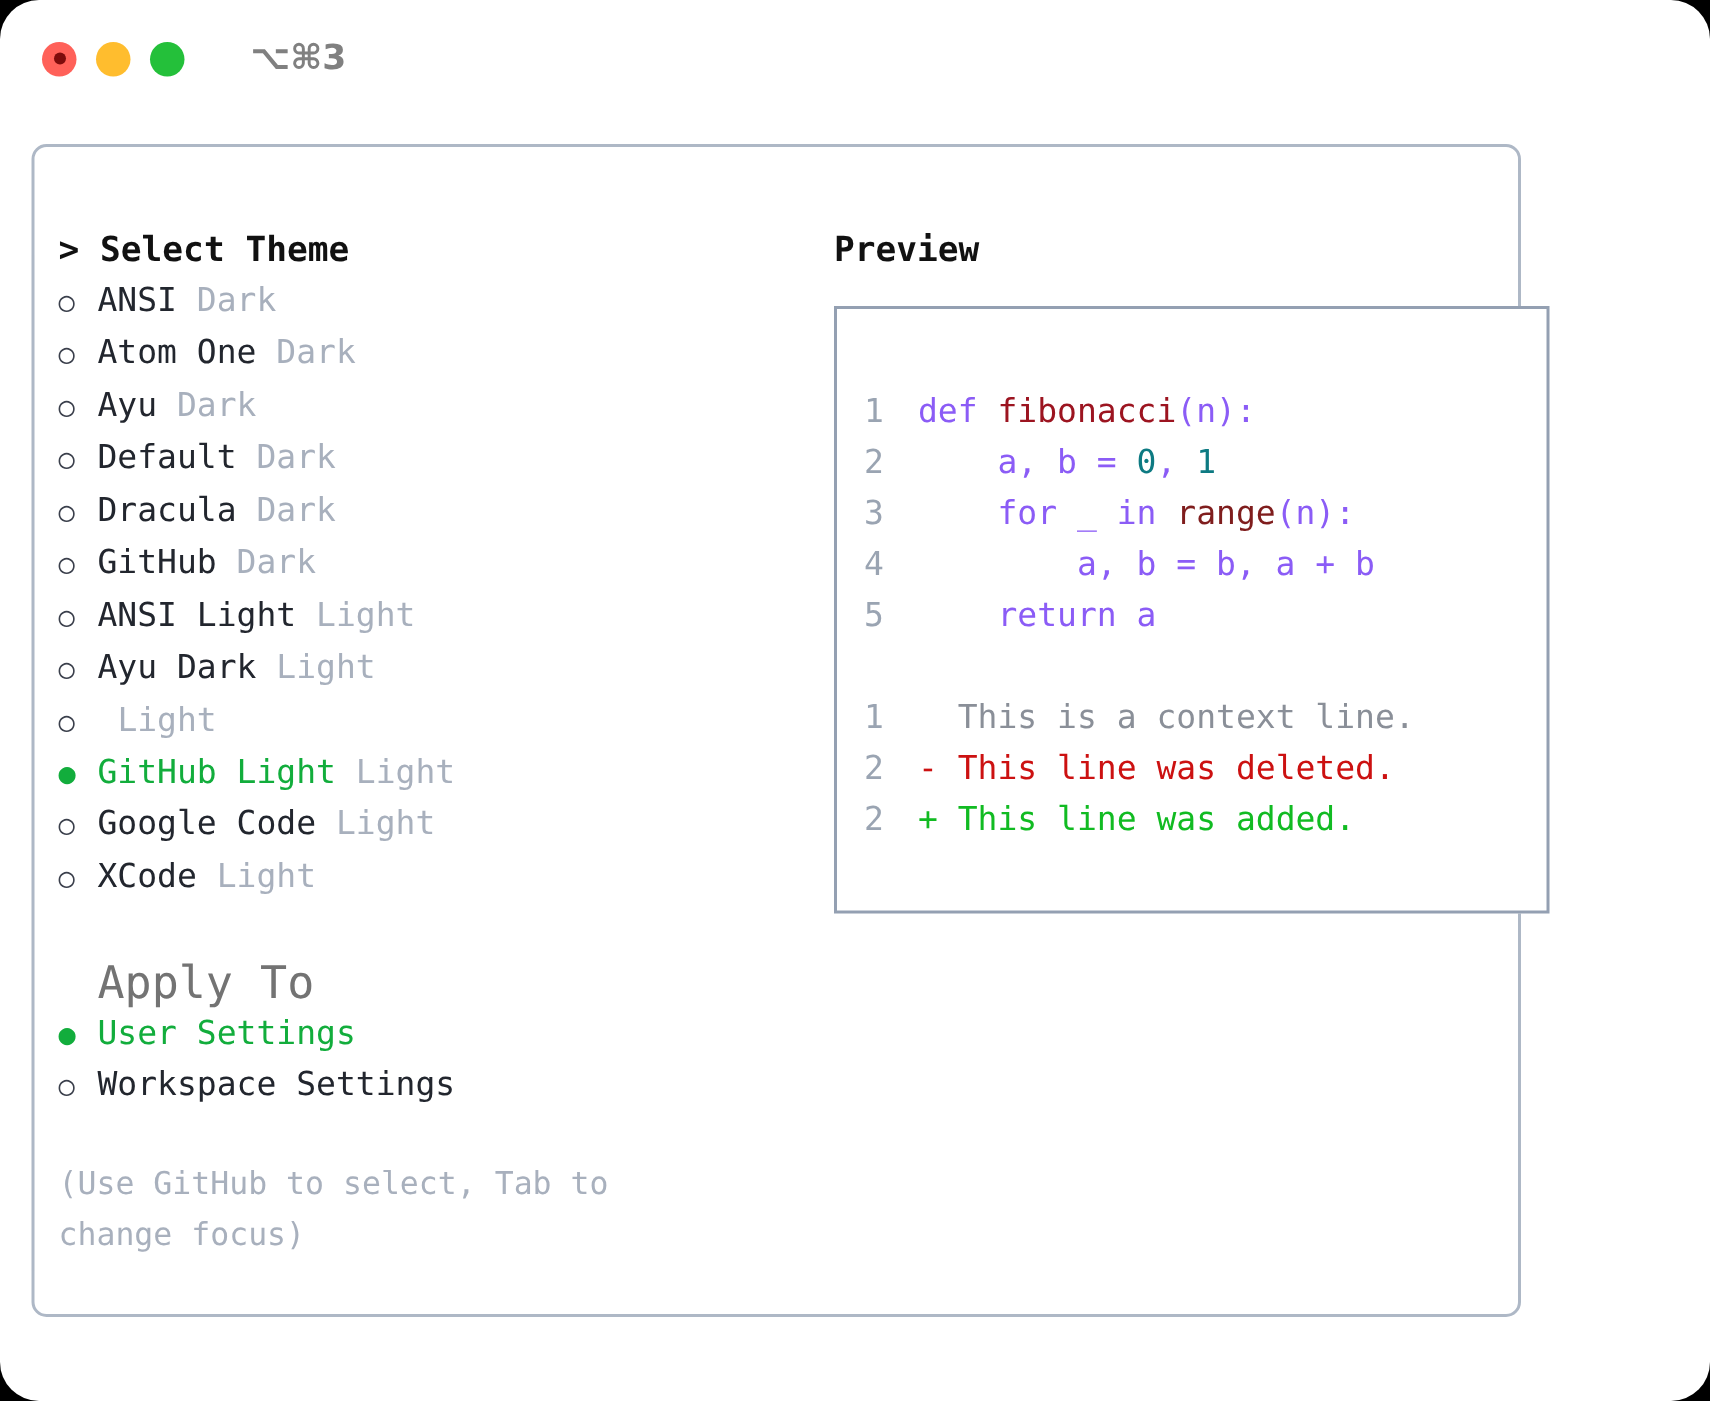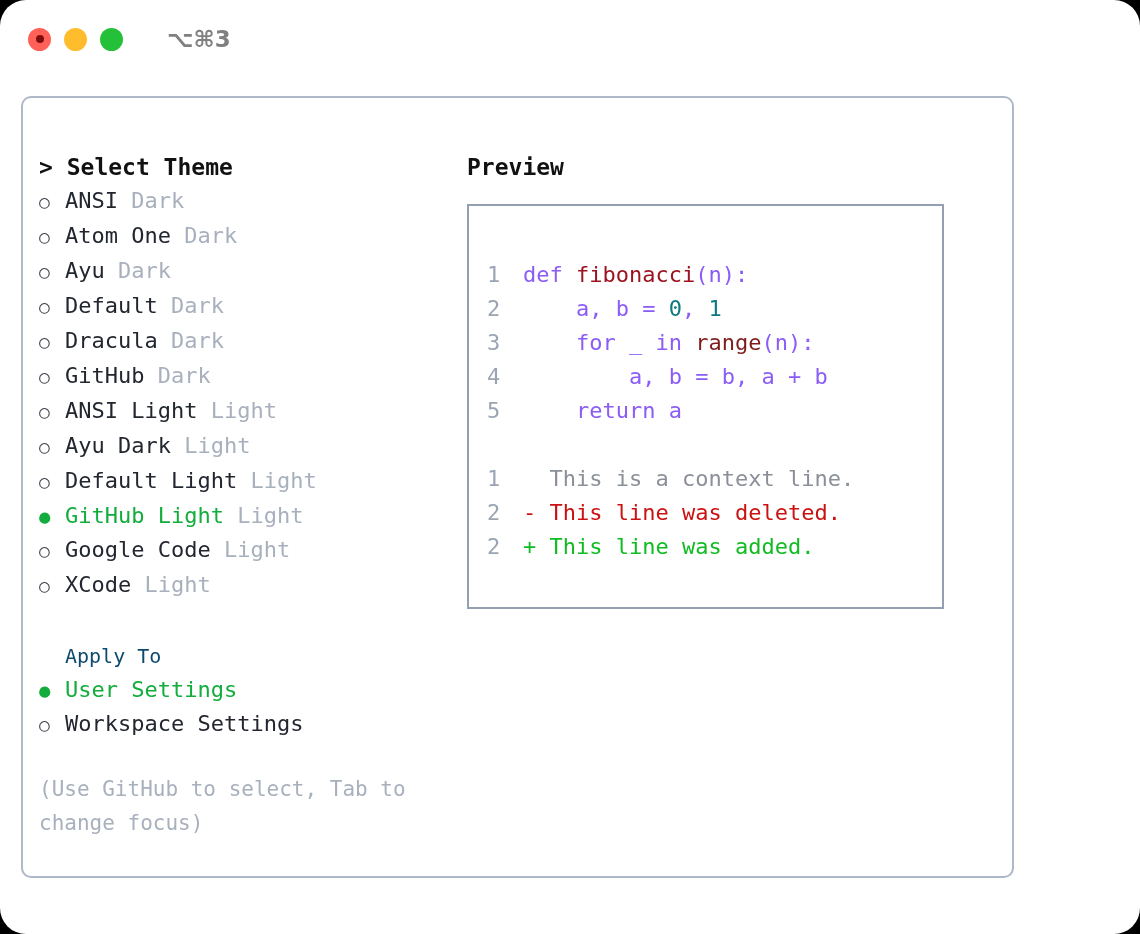--- a/index.html
+++ b/index.html
@@ -88,21 +88,21 @@
   .panel-inner {
     position: absolute;
     left: 0; top: 0;
     width: 100%;
     height: 100%;
     display: flex;
   }
 
   
   .left-col {
-    width: 444px;
+    width: 533px;
     padding: 52px 0 0 16px;
     box-sizing: border-box;
   }
 
   .section-title {
     font-size: 23px;
     font-weight: 700;
     color: #111111;
     white-space: pre;
     line-height: 34px;
@@ -137,22 +137,22 @@
     color: #12ad3c;
   }
   .opt-tag {
     color: #a8b0bd;
   }
 
   .apply-block {
     margin-top: 36px;
   }
   .apply-title {
-    font-size: 20px;
-    color: #0c4a6e;
+    font-size: 30px;
+    color: #737373;
     line-height: 34px;
     white-space: pre;
     padding-left: 26px;
   }
 
   .hint {
     margin-top: 30px;
     font-size: 21px;
     line-height: 34px;
     color: #a8b0bd;
@@ -236,21 +236,21 @@
 
         <div class="option-list" id="theme-list">
             <div class="option-row"><span class="bullet">○</span><span class="opt-name">ANSI</span><span> </span><span class="opt-tag">Dark</span></div>
             <div class="option-row"><span class="bullet">○</span><span class="opt-name">Atom One</span><span> </span><span class="opt-tag">Dark</span></div>
             <div class="option-row"><span class="bullet">○</span><span class="opt-name">Ayu</span><span> </span><span class="opt-tag">Dark</span></div>
             <div class="option-row"><span class="bullet">○</span><span class="opt-name">Default</span><span> </span><span class="opt-tag">Dark</span></div>
             <div class="option-row"><span class="bullet">○</span><span class="opt-name">Dracula</span><span> </span><span class="opt-tag">Dark</span></div>
             <div class="option-row"><span class="bullet">○</span><span class="opt-name">GitHub</span><span> </span><span class="opt-tag">Dark</span></div>
             <div class="option-row"><span class="bullet">○</span><span class="opt-name">ANSI Light</span><span> </span><span class="opt-tag">Light</span></div>
             <div class="option-row"><span class="bullet">○</span><span class="opt-name">Ayu Dark</span><span> </span><span class="opt-tag">Light</span></div>
-            <div class="option-row"><span class="bullet">○</span><span class="opt-name">Default Light</span><span> </span><span class="opt-tag">Light</span></div>
+            <div class="option-row"><span class="bullet">○</span><span> </span><span class="opt-tag">Light</span></div>
             <div class="option-row selected"><span class="bullet on">●</span><span class="opt-name">GitHub Light</span><span> </span><span class="opt-tag">Light</span></div>
             <div class="option-row"><span class="bullet">○</span><span class="opt-name">Google Code</span><span> </span><span class="opt-tag">Light</span></div>
             <div class="option-row"><span class="bullet">○</span><span class="opt-name">XCode</span><span> </span><span class="opt-tag">Light</span></div>
           </div>
 
         <div class="apply-block">
           <div class="apply-title">Apply To</div>
           <div id="apply-list">
               <div class="option-row selected"><span class="bullet on">●</span><span class="opt-name">User Settings</span></div>
               <div class="option-row"><span class="bullet">○</span><span class="opt-name">Workspace Settings</span></div>

